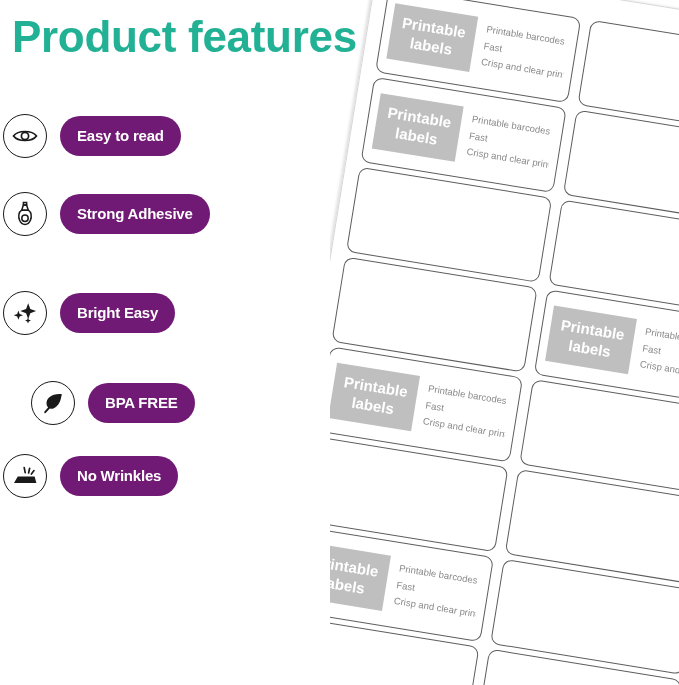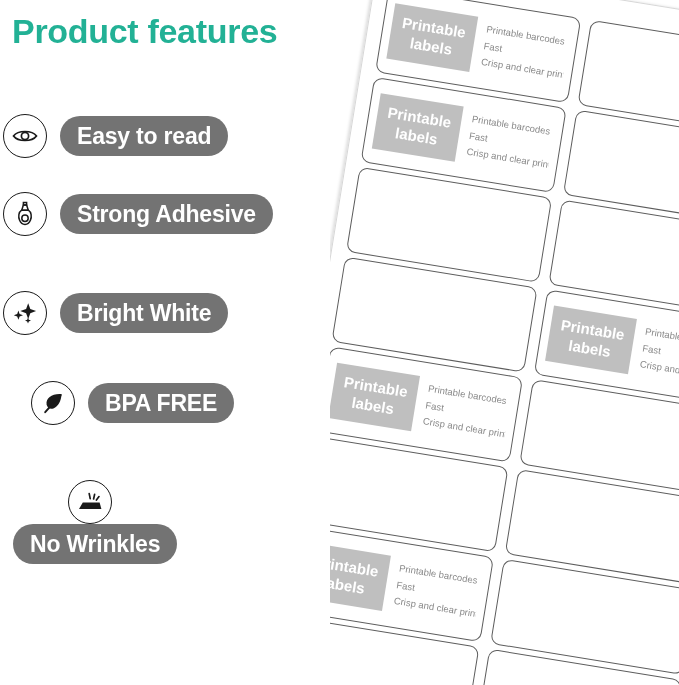--- a/index.html
+++ b/index.html
@@ -22,65 +22,65 @@
     top: 0;
     width: 340px;
     height: 685px;
     z-index: 5;
   }
 
   #page-title {
     position: absolute;
     left: 12px;
     top: 12px;
-    font-size: 34px;
+    font-size: 44px;
     font-weight: bold;
     color: #22b195;
     letter-spacing: -0.3px;
     white-space: nowrap;
     text-align: center;
   }
 
   .feature-row {
     position: absolute;
     left: 0;
     display: flex;
     align-items: center;
     height: 52px;
   }
   .feature-row.r0 { top: 110px; }
   .feature-row.r1 { top: 188px; }
   .feature-row.r2 { top: 287px; }
   .feature-row.r3 { top: 377px; padding-left: 28px; }
-  .feature-row.r4 { top: 480px; flex-direction: column; }
+  .feature-row.r4 { top: 450px; }
 
   .feature-icon {
     width: 44px;
     height: 44px;
     border: 1.6px solid #1a1a1a;
     border-radius: 50%;
     margin-left: 3px;
     box-sizing: border-box;
     display: flex;
     align-items: center;
     justify-content: center;
     flex: 0 0 auto;
     background: #ffffff;
   }
   .feature-icon svg { display: block; }
 
   .feature-badge {
     margin-left: 13px;
-    background: #737373;
+    background: #701a75;
     color: #ffffff;
     border-radius: 22px;
     height: 40px;
     line-height: 40px;
     padding: 0 17px;
-    font-size: 23px;
+    font-size: 15px;
     font-weight: bold;
     white-space: nowrap;
     letter-spacing: -0.2px;
   }
 
   
   #label-sheet-area {
     position: absolute;
     left: 330px;
     top: 0;
@@ -177,21 +177,21 @@
   </div>
 
   <div class="feature-row r2">
     <div class="feature-icon">
       <svg width="30" height="30" viewBox="0 0 30 30">
         <path d="M18.2 5.2 L20.3 11.0 L26.1 13.1 L20.3 15.2 L18.2 21.0 L16.1 15.2 L10.3 13.1 L16.1 11.0 Z" fill="#1a1a1a"></path>
         <path d="M8.4 12.6 L9.6 16.0 L13.0 17.2 L9.6 18.4 L8.4 21.8 L7.2 18.4 L3.8 17.2 L7.2 16.0 Z" fill="#1a1a1a"></path>
         <path d="M18.0 19.6 L18.8 21.8 L21.0 22.6 L18.8 23.4 L18.0 25.6 L17.2 23.4 L15.0 22.6 L17.2 21.8 Z" fill="#1a1a1a"></path>
       </svg>
     </div>
-    <div class="feature-badge">Bright White</div>
+    <div class="feature-badge">Bright Easy</div>
   </div>
 
   <div class="feature-row r3">
     <div class="feature-icon">
       <svg width="30" height="30" viewBox="0 0 30 30">
         <path d="M23.5 6.0 C14.5 5.2, 7.5 9.6, 8.6 16.4 C9.2 20.0, 12.4 21.6, 15.4 20.4
                  C20.2 18.4, 23.4 12.6, 23.5 6.0 Z" fill="#1a1a1a"></path>
         <path d="M22.6 7.0 L7.2 24.2" fill="none" stroke="#1a1a1a" stroke-width="1.9" stroke-linecap="round"></path>
       </svg>
     </div>

